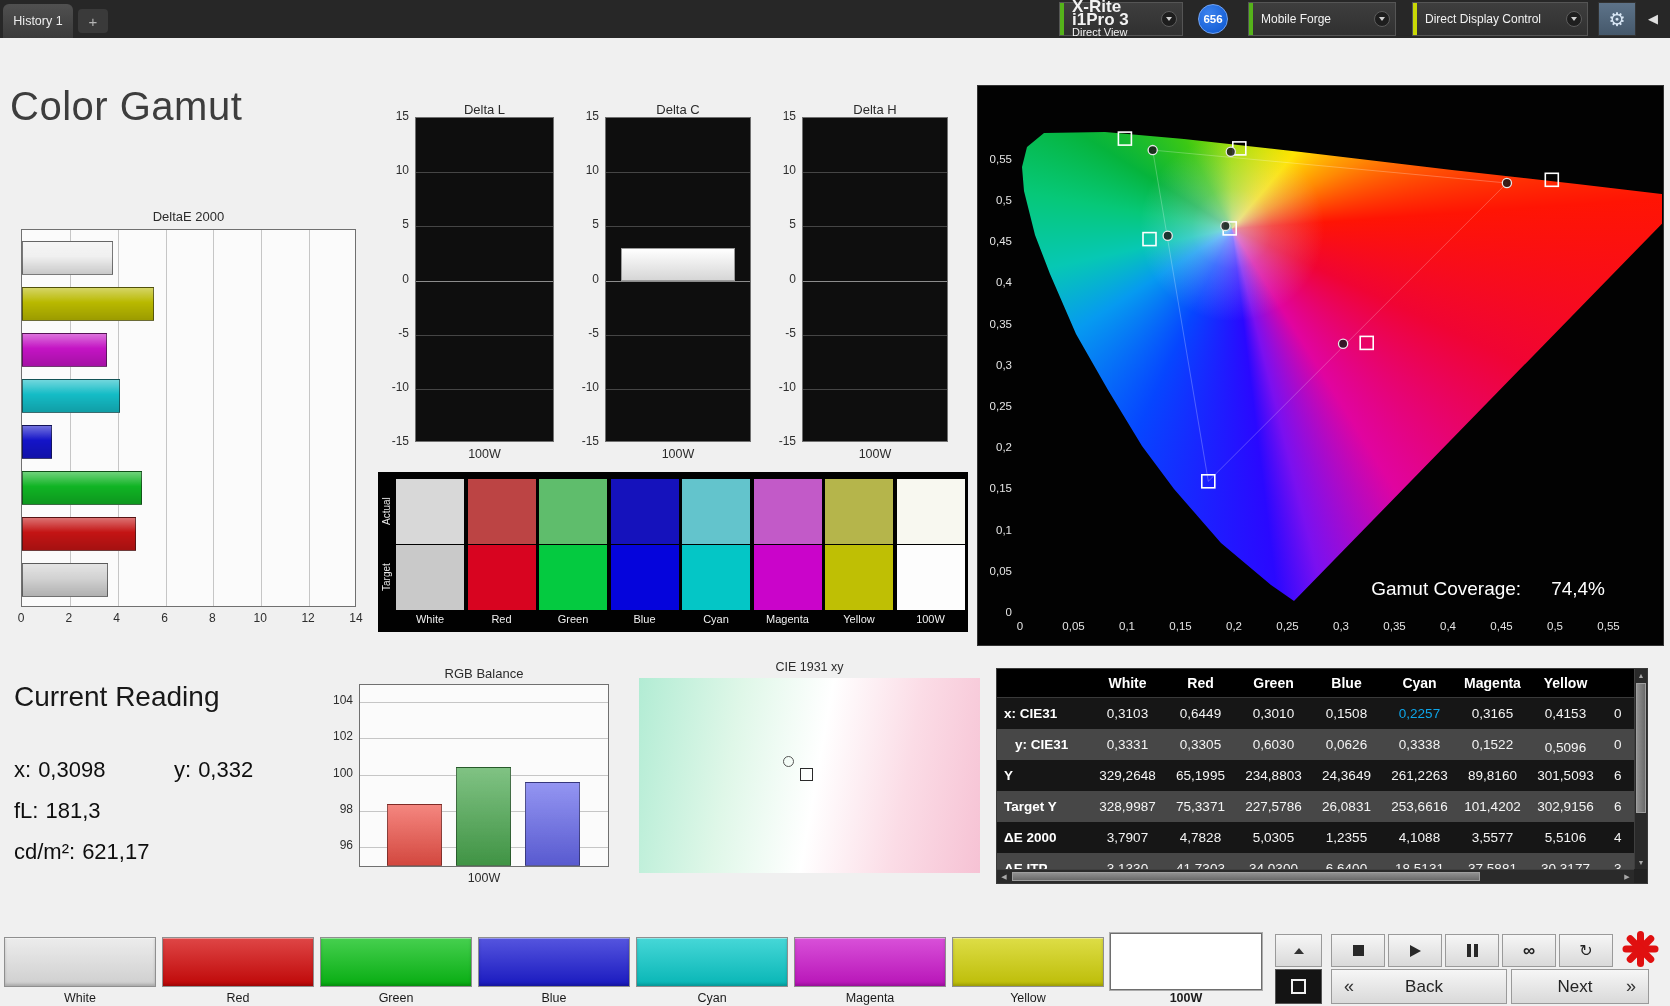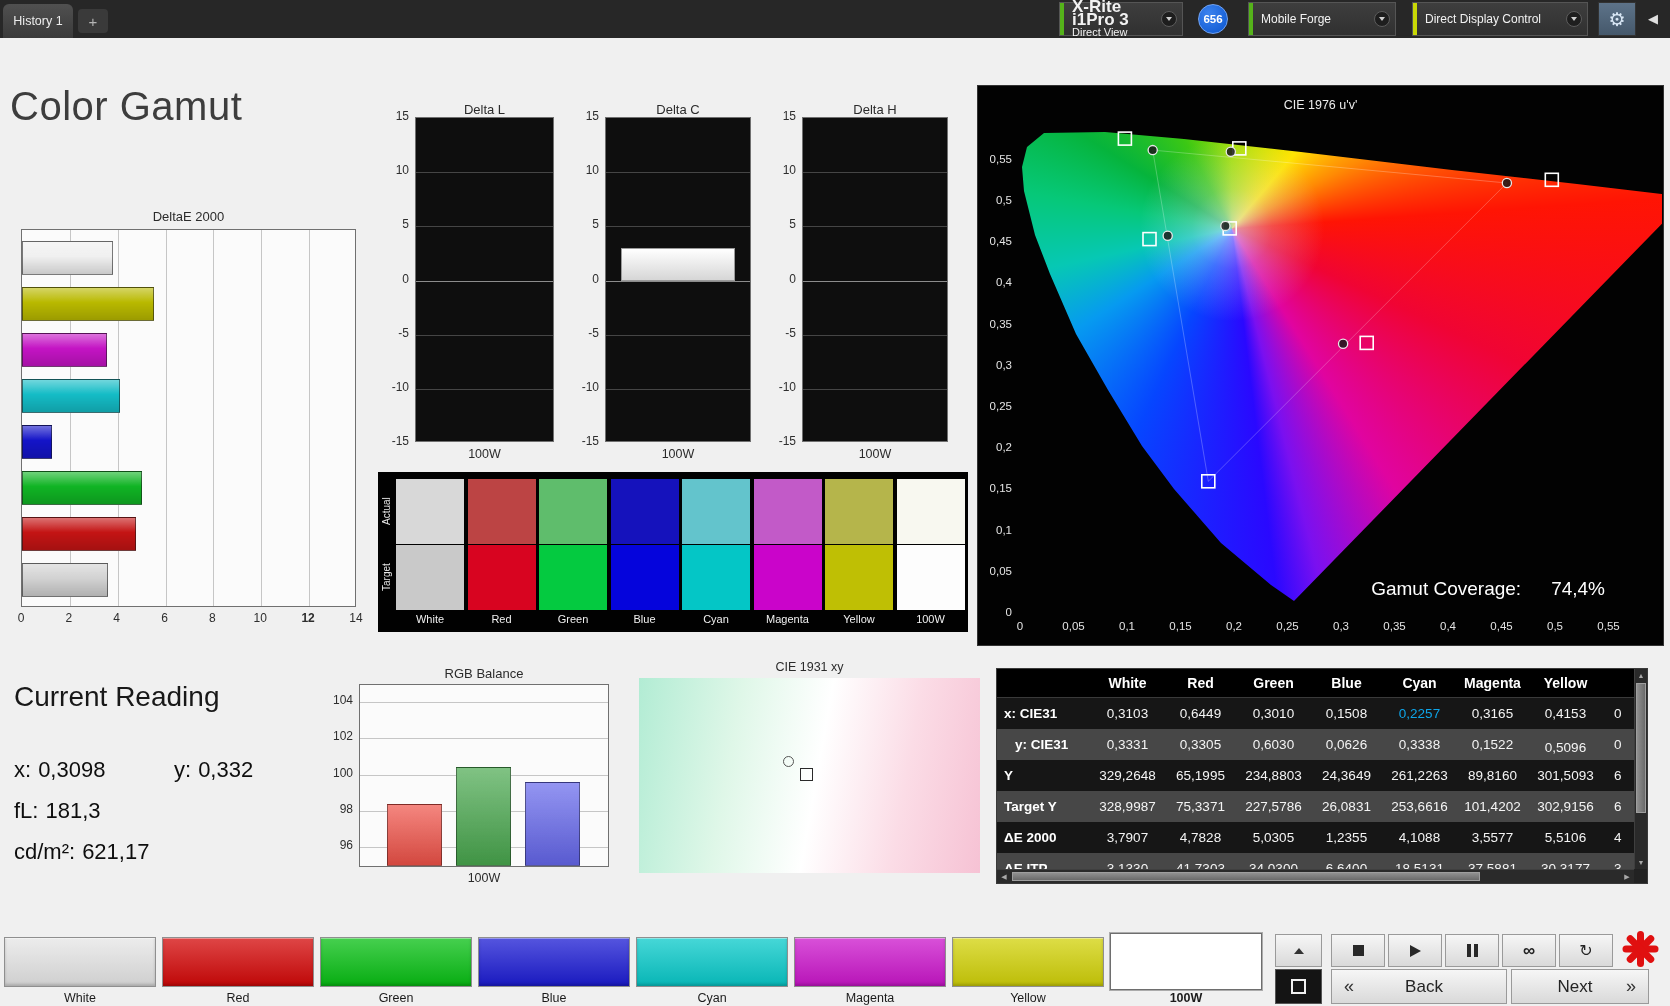--- a/index.html
+++ b/index.html
@@ -182,21 +182,21 @@
     <div style="position: absolute; left: 0px; top: 287px; height: 34px; border: 1px solid rgba(20, 20, 20, 0.55); width: 114.4px; background: linear-gradient(rgba(255, 255, 255, 0.4), rgba(255, 255, 255, 0) 45%, rgba(0, 0, 0, 0.16)), rgb(196, 20, 20);"></div>
     <div style="position: absolute; left: 0px; top: 333px; height: 34px; border: 1px solid rgba(20, 20, 20, 0.55); width: 86.1px; background: linear-gradient(rgba(255, 255, 255, 0.4), rgba(255, 255, 255, 0) 45%, rgba(0, 0, 0, 0.16)), rgb(210, 210, 210);"></div>
   </div>
 <div id="de-xlabels">
     <div style="position: absolute; top: 0px; width: 20px; text-align: center; font-size: 12px; color: rgb(46, 46, 46); left: -10px;">0</div>
     <div style="position: absolute; top: 0px; width: 20px; text-align: center; font-size: 12px; color: rgb(46, 46, 46); left: 37.9px;">2</div>
     <div style="position: absolute; top: 0px; width: 20px; text-align: center; font-size: 12px; color: rgb(46, 46, 46); left: 85.7px;">4</div>
     <div style="position: absolute; top: 0px; width: 20px; text-align: center; font-size: 12px; color: rgb(46, 46, 46); left: 133.6px;">6</div>
     <div style="position: absolute; top: 0px; width: 20px; text-align: center; font-size: 12px; color: rgb(46, 46, 46); left: 181.4px;">8</div>
     <div style="position: absolute; top: 0px; width: 20px; text-align: center; font-size: 12px; color: rgb(46, 46, 46); left: 229.3px;">10</div>
-    <div style="position: absolute; top: 0px; width: 20px; text-align: center; font-size: 12px; color: rgb(46, 46, 46); left: 277.1px; font-weight: bold;">12</div>
+    <div style="position: absolute; top: 0px; width: 20px; text-align: center; font-size: 12px; color: rgb(46, 46, 46); left: 277.1px;">12</div>
     <div style="position: absolute; top: 0px; width: 20px; text-align: center; font-size: 12px; color: rgb(46, 46, 46); left: 325px;">14</div>
   </div>
 
 <div id="dl-title" class="delta-title">Delta L</div>
 <div id="dc-title" class="delta-title">Delta C</div>
 <div id="dh-title" class="delta-title">Delta H</div>
 <div id="dl-ylab" class="ycol">
     <div style="position: absolute; right: 4px; font-size: 12px; color: rgb(46, 46, 46); top: -8px;">15</div>
     <div style="position: absolute; right: 4px; font-size: 12px; color: rgb(46, 46, 46); top: 46.2px;">10</div>
     <div style="position: absolute; right: 4px; font-size: 12px; color: rgb(46, 46, 46); top: 100.3px;">5</div>
@@ -274,21 +274,20 @@
       <div style="position: absolute; top: 7px; width: 68px; height: 65px; left: 447px; background: rgb(181, 181, 75);"></div>
       <div style="position: absolute; top: 73px; width: 68px; height: 65px; left: 447px; background: rgb(191, 191, 4);"></div>
       <div style="position: absolute; top: 141px; width: 68px; text-align: center; font-size: 11px; color: rgb(240, 240, 240); left: 447px;">Yellow</div>
       <div style="position: absolute; top: 7px; width: 68px; height: 65px; left: 518.5px; background: rgb(248, 248, 240);"></div>
       <div style="position: absolute; top: 73px; width: 68px; height: 65px; left: 518.5px; background: rgb(253, 253, 253);"></div>
       <div style="position: absolute; top: 141px; width: 68px; text-align: center; font-size: 11px; color: rgb(240, 240, 240); left: 518.5px;">100W</div>
     </div>
 </div>
 
 <div id="cie-panel">
-  <div id="cie-title">CIE 1976 u'v'</div>
   <div id="cie-plot">
     <div id="horseshoe" class="shoe"></div>
     <div id="horseshoe-glow" class="shoe"></div>
     <svg id="cie-svg" width="642" height="494" viewBox="0 0 642 494">
         <polygon points="132.7,30.1 486.9,63.0 188.3,361.3" fill="none" stroke="rgba(255,255,255,0.25)" stroke-width="1"></polygon>
         <rect x="98.4" y="12.1" width="13" height="13" fill="none" stroke="#ffffff" stroke-width="1.6"></rect>
         <rect x="212.8" y="21.9" width="13" height="13" fill="none" stroke="#ffffff" stroke-width="1.6"></rect>
         <rect x="525.3" y="53.3" width="13" height="13" fill="none" stroke="#ffffff" stroke-width="1.6"></rect>
         <rect x="203.2" y="101.9" width="13" height="13" fill="none" stroke="#ffffff" stroke-width="1.6"></rect>
         <rect x="123.0" y="112.6" width="13" height="13" fill="none" stroke="#ffffff" stroke-width="1.6"></rect>

